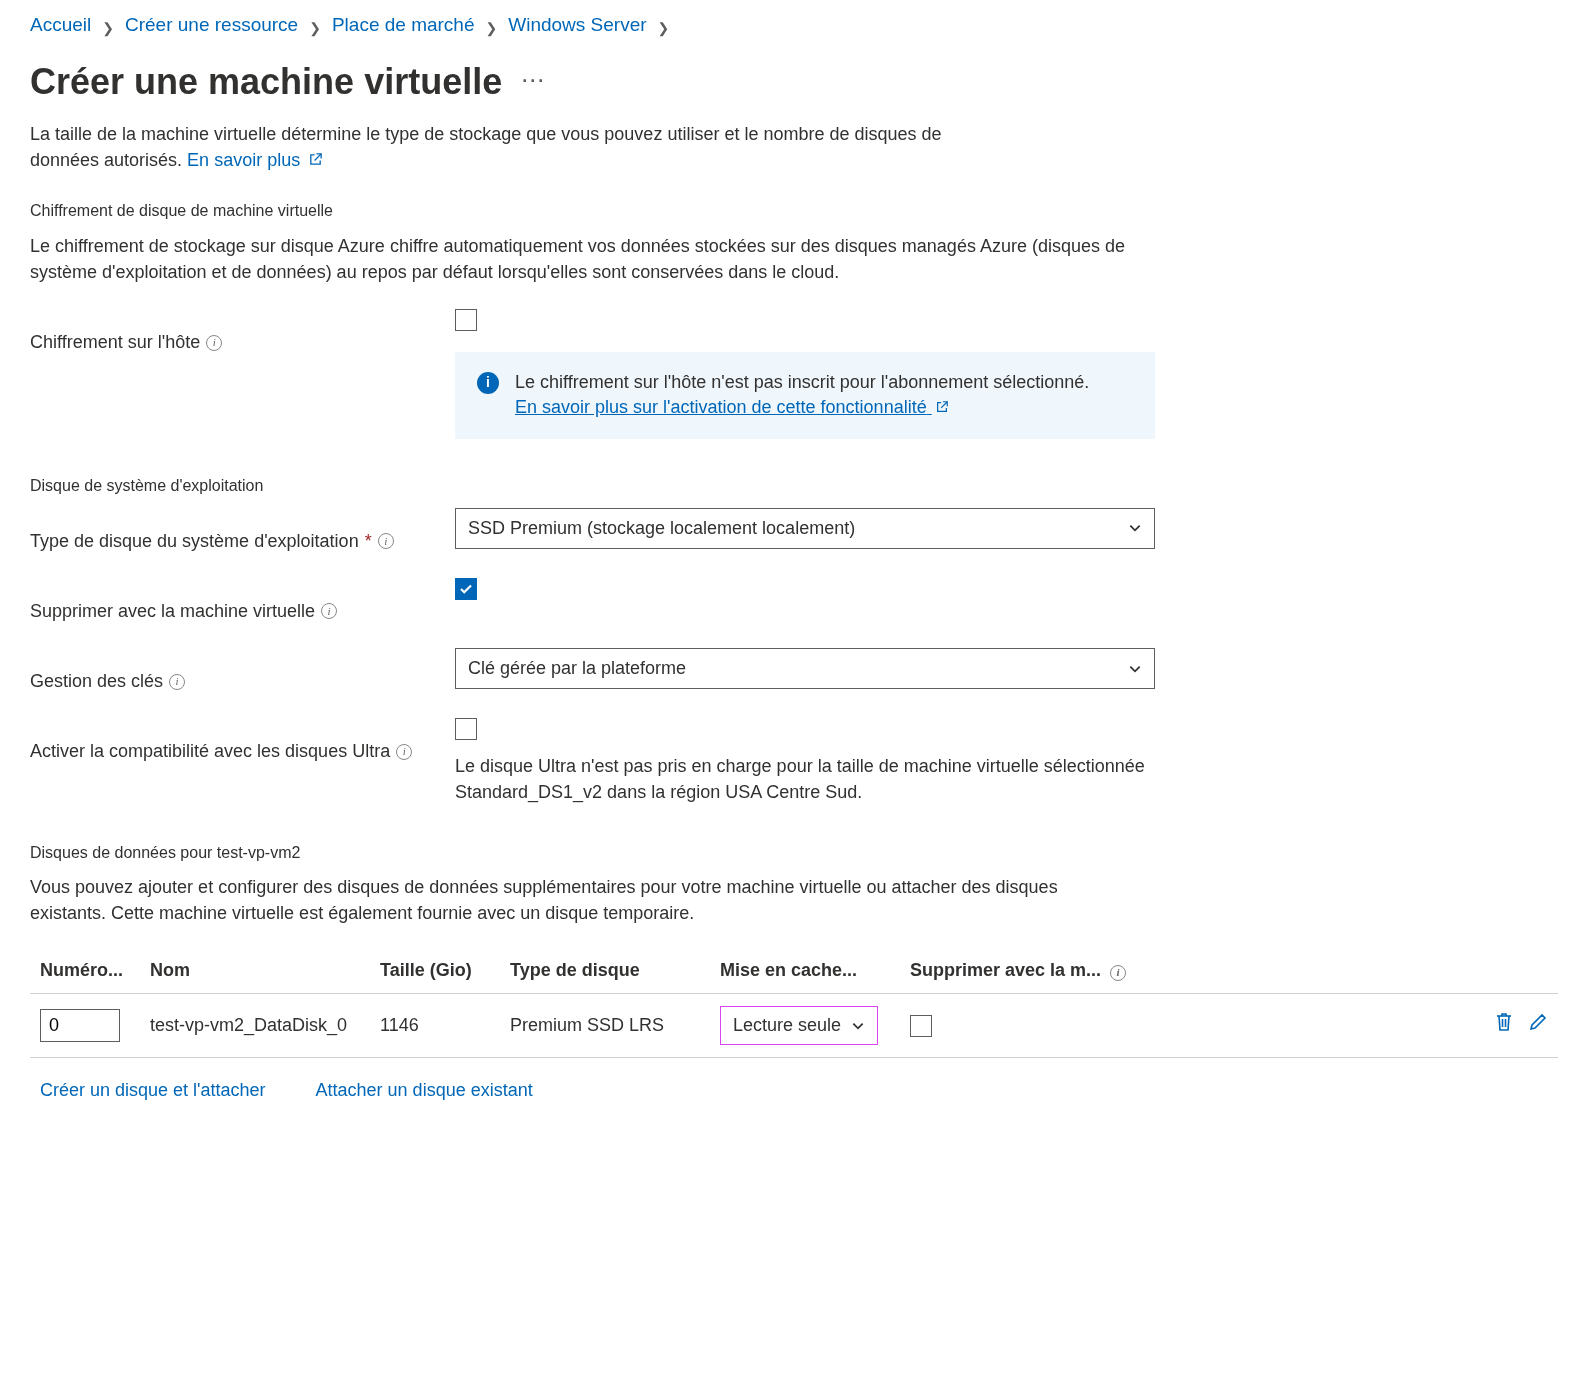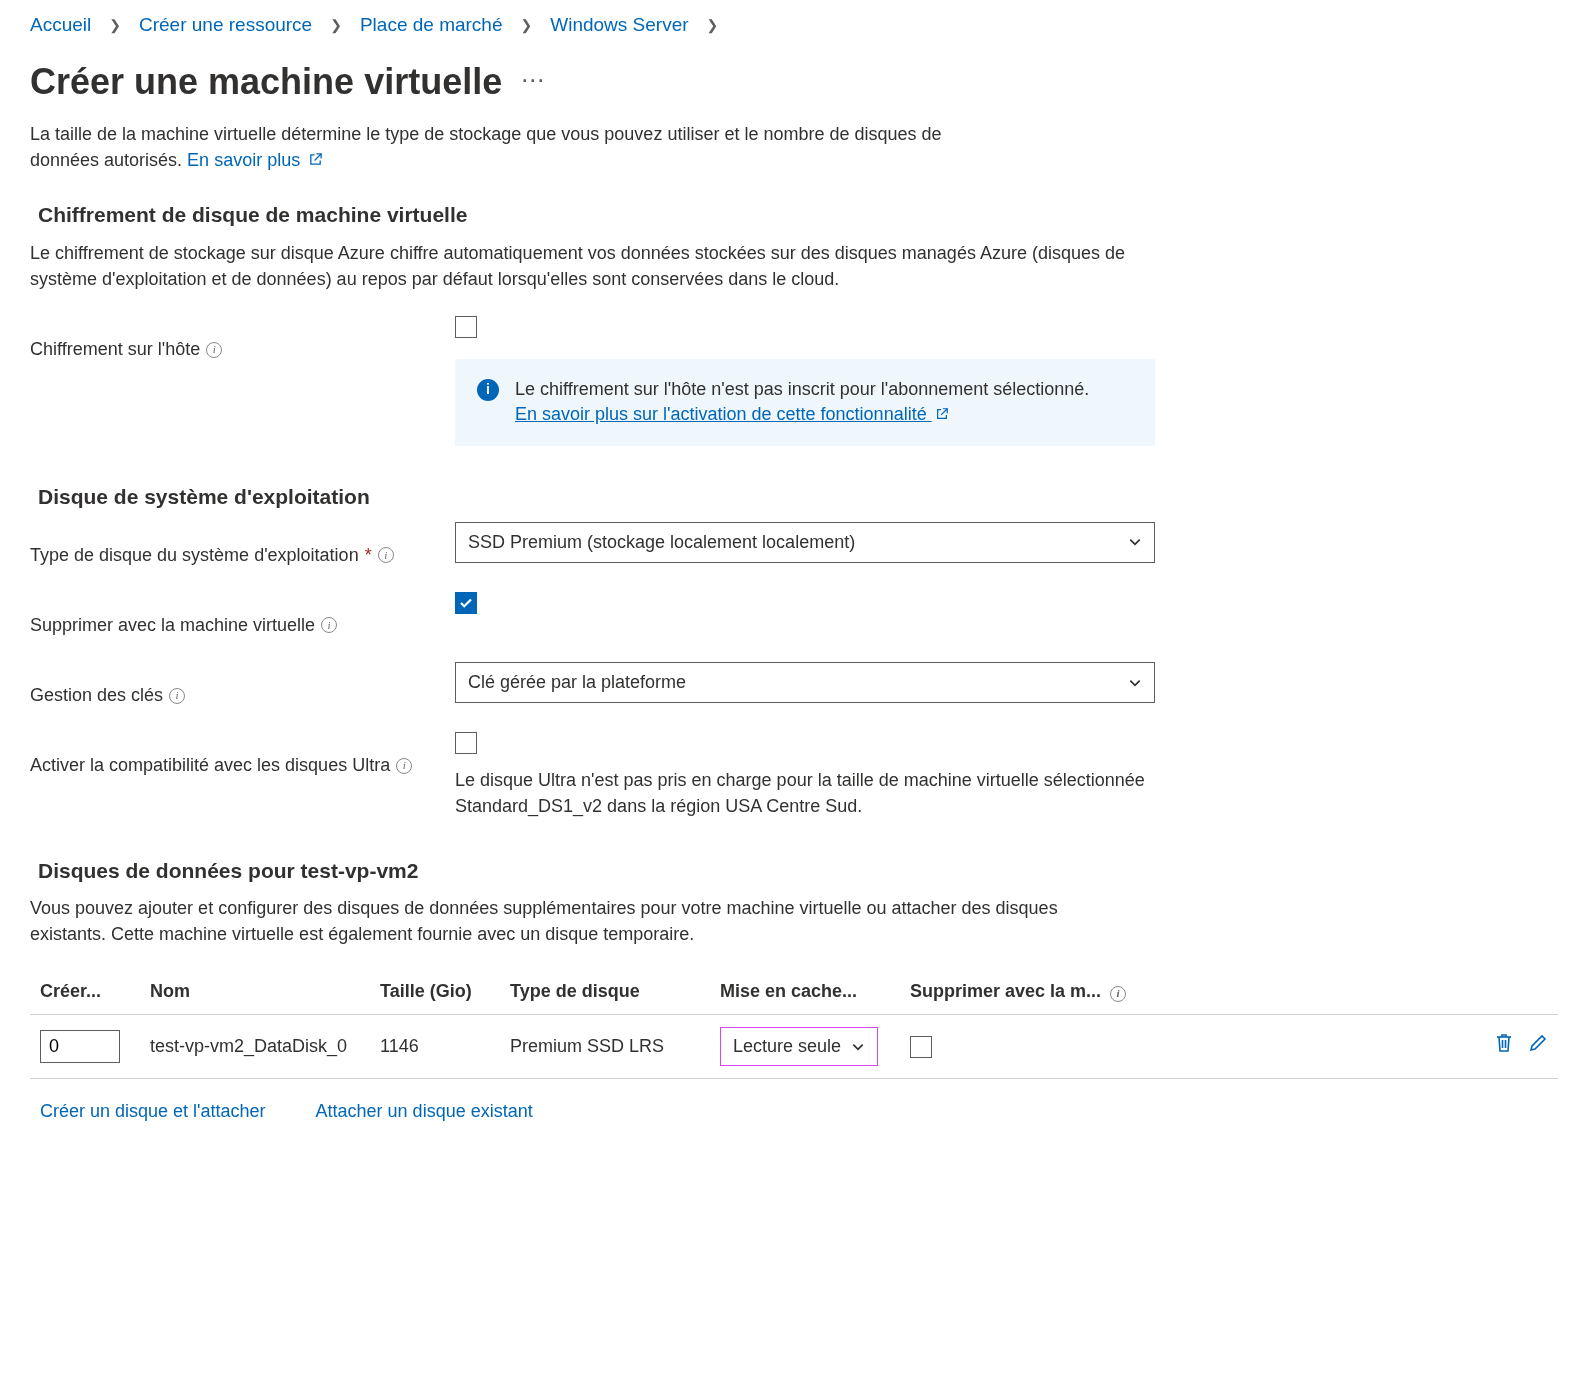--- a/index.html
+++ b/index.html
@@ -7,40 +7,40 @@
     margin: 0;
     padding: 12px 30px 30px 30px;
     font-family: "Segoe UI", -apple-system, sans-serif;
     font-size: 18px;
     color: #323130;
     background: #ffffff;
     line-height: 1.4;
   }
   .breadcrumb {
     display: flex;
-    align-items: center;
-    gap: 18px;
+    align-items: flex-end;
+    gap: 11px;
     font-size: 19px;
     margin-bottom: 18px;
   }
   .breadcrumb a { color: #0067b8; text-decoration: none; cursor: pointer; }
   .chev { color: #605e5c; font-size: 14px; }
   h1.page-title {
     font-size: 36px;
     font-weight: 600;
     margin: 0 0 14px 0;
     display: flex;
     align-items: center;
     gap: 20px;
   }
   .more { color: #605e5c; font-size: 18px; letter-spacing: 2px; cursor: pointer; }
   .intro { max-width: 975px; margin-bottom: 26px; line-height: 1.45; }
   .link { color: #0067b8; text-decoration: none; cursor: pointer; }
   .ext-icon { display:inline-block; vertical-align: middle; margin-left:3px; }
-  h2.section-title { font-size: 21px; font-weight: 700; margin: 0 0 10px 8px; }
+  h2.section-title { font-size: 16px; font-weight: 400; margin: 0 0 10px 0; }
   .section-desc { max-width: 1100px; margin-bottom: 24px; line-height:1.45; }
   .form-row { display: flex; align-items: flex-start; margin-bottom: 24px; }
   .form-label { width: 425px; flex-shrink: 0; padding-top: 4px; display:flex; align-items:center; gap:6px;margin-top:17px; }
   .required { color: #a4262c; }
   .info-icon {
     display:inline-flex; align-items:center; justify-content:center;
     width:16px; height:16px; border:1px solid #888; border-radius:50%;
     font-size:11px; color:#666; font-style: italic; font-family: Georgia, serif;
     line-height:1;
   }
@@ -212,21 +212,21 @@
   </div>
 </div>
 
 <div class="section-block" style="margin-bottom:10px;">
   <h2 class="section-title">Disques de données pour test-vp-vm2</h2>
   <div class="section-desc">Vous pouvez ajouter et configurer des disques de données supplémentaires pour votre machine virtuelle ou attacher des disques existants. Cette machine virtuelle est également fournie avec un disque temporaire.</div>
 
   <table class="disk-table">
     <thead>
       <tr>
-        <th style="width:110px;">Créer...</th>
+        <th style="width:110px;">Numéro...</th>
         <th style="width:230px;">Nom</th>
         <th style="width:130px;">Taille (Gio)</th>
         <th style="width:210px;">Type de disque</th>
         <th style="width:190px;">Mise en cache...</th>
         <th>
           <span>Supprimer avec la m...</span>
           <span class="info-icon" style="margin-left:4px;">i</span>
         </th>
       </tr>
     </thead>

